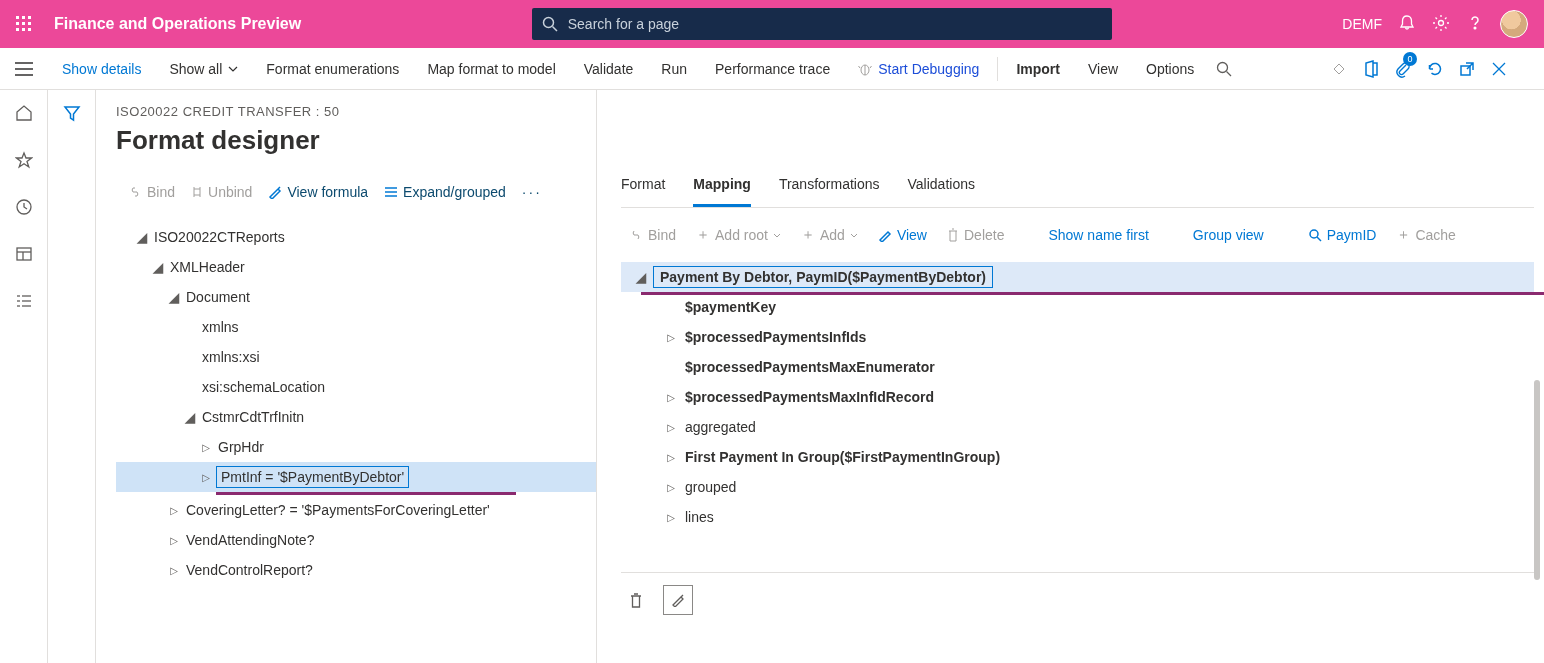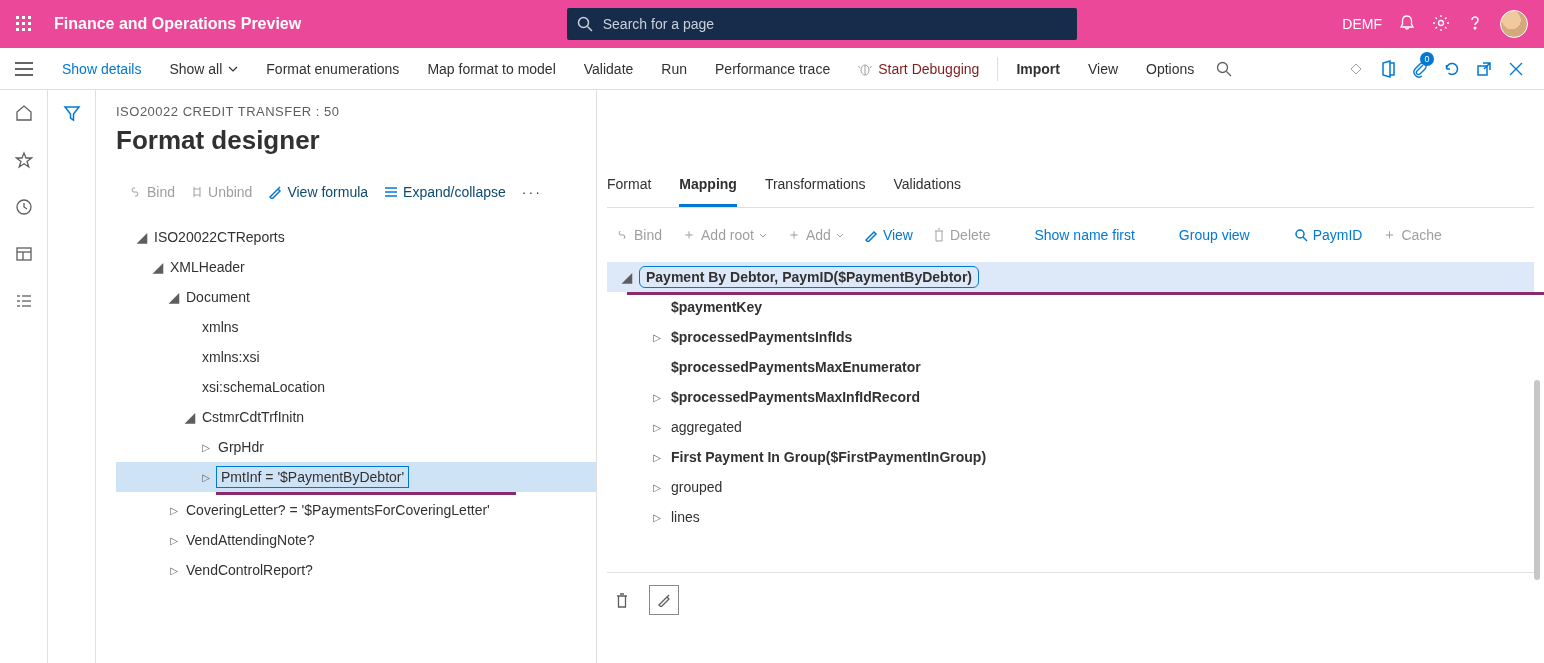--- a/index.html
+++ b/index.html
@@ -4,33 +4,33 @@
 <style>
 * { box-sizing: border-box; margin: 0; padding: 0; font-family: "Segoe UI", sans-serif; }
 body { width: 1544px; height: 663px; overflow: hidden; background: #fff; font-size: 14px; color: #323130; }
 
 
 .topbar { height: 48px; background: #ec4899; color: #fff; display: flex; align-items: center; padding: 0 8px; }
 .waffle { width: 32px; height: 32px; display: flex; align-items: center; justify-content: center; margin-right: 8px; }
 .waffle svg { fill: #fff; }
 .app-title { font-size: 16px; font-weight: 600; flex: 0 0 auto; margin-left: 6px;}
 .topbar-center { flex: 1; display: flex; justify-content: center; }
-.searchbox { width: 510px; height: 32px; background: #172b4a; border-radius: 2px; display: flex; align-items: center; padding: 0 10px; color: #c8d1db; }
+.searchbox { width: 580px; height: 32px; background: #172b4a; border-radius: 2px; display: flex; align-items: center; padding: 0 10px; color: #c8d1db; }
 .searchbox svg { margin-right: 10px; }
 .topbar-right { display: flex; align-items: center; gap: 16px; padding-right: 8px; }
 .topbar-right .icon, .topbar-right .label { color: #fff; }
 .avatar { width: 28px; height: 28px; border-radius: 50%; background: radial-gradient(circle at 40% 35%, #f0c99e 0 40%, #d4a97c 41%); border: 1px solid #fff; }
 
 
-.actionbar { height: 42px; border-bottom: 1px solid #e1dfdd; display: flex; align-items: center; padding: 0 12px 0 0; background: #fff; }
+.actionbar { height: 42px; border-bottom: 1px solid #e1dfdd; display: flex; align-items: center; padding: 0 29px 0 0; background: #fff; }
 .hamburger { width: 48px; height: 42px; display: flex; align-items: center; justify-content: center; border-right: 0; }
 .action-item { padding: 0 14px; height: 42px; display: flex; align-items: center; color: #323130; cursor: pointer; gap: 6px; }
 .action-item.link { color: #0078d4; }
 .action-item.bold { font-weight: 600; }
-.action-item.disabled { color: #7f1d1d; }
+.action-item.disabled { color: #1d4ed8; }
 .action-sep { width: 1px; height: 24px; background: #e1dfdd; margin: 0 4px;}
 .spacer { flex: 1; }
 .action-icon { width: 32px; height: 42px; display: flex; align-items: center; justify-content: center; color: #605e5c; cursor: pointer; }
 .action-icon.teal { color: #0078d4; }
 .action-icon.close { color: #0078d4; }
 .badge-wrap { position: relative; }
 .badge { position: absolute; top: 4px; right: 2px; background: #0078d4; color: #fff; border-radius: 8px; font-size: 9px; min-width: 14px; height: 14px; display: flex; align-items: center; justify-content: center; padding: 0 3px;}
 
 
 .main { display: flex; height: calc(663px - 48px - 42px); }
@@ -52,21 +52,21 @@
 .tree { margin-top: 18px; font-size: 14px; }
 .tree-row { display: flex; align-items: center; height: 30px; padding-left: 0; cursor: default; }
 .tree-row .tw { width: 20px; display:flex; justify-content:center; color:#605e5c;}
 .tree-row .lbl { padding: 1px 2px; }
 .tree-row.selected { background: #cfe3f7; }
 .tree-row.selected .lbl { border: 1px solid #0078d4; padding: 2px 4px; }
 .underline-red { border-bottom: 3px solid #8a2a6f; }
 .ind1 { padding-left: 16px; } .ind2 { padding-left: 32px; } .ind3 { padding-left: 48px; }
 .ind4 { padding-left: 64px; } .ind5 { padding-left: 80px; }
 
-.right-pane { flex: 1; padding: 14px 10px 0 10px; border-left: 1px solid #e1dfdd; position:relative;}
+.right-pane { flex: 1; padding: 14px 10px 0 24px; border-left: 1px solid #e1dfdd; position:relative;}
 .tabs { display: flex; gap: 28px; border-bottom: 1px solid #e1dfdd; height: 38px; margin-top: 66px;}
 .tab { padding: 6px 0; color: #323130; cursor: pointer; }
 .tab.active { font-weight:600; color:#323130; border-bottom: 3px solid #0078d4; }
 
 .map-toolbar { display: flex; align-items: center; gap: 4px; margin-top: 14px; font-size: 14px; }
 .mt-item { display:flex; align-items:center; gap:5px; padding: 4px 8px; color:#605e5c; cursor:pointer;}
 .mt-item.link { color:#0078d4; }
 .mt-item.disabled{ color:#a19f9d;}
 
 .map-tree { margin-top: 14px; position:relative;}
@@ -269,21 +269,21 @@
               <path d="M2 12 L10 4 L12 6 L4 14 Z M10 4 L12 2"></path>
             </svg>
           <span>View formula</span>
         </div>
         <div class="tb-item link">
           <svg width="14" height="12" viewBox="0 0 14 12" stroke="#0078d4" stroke-width="1.5">
               <line x1="1" y1="2" x2="13" y2="2"></line>
               <line x1="1" y1="6" x2="13" y2="6"></line>
               <line x1="1" y1="10" x2="13" y2="10"></line>
             </svg>
-          <span>Expand/collapse</span>
+          <span>Expand/grouped</span>
         </div>
         <div class="tb-item link" style="letter-spacing:2px;">···</div>
       </div>
 
       <div class="tree">
         <div class="tree-row ind1">
             <span class="tw">◢</span>
             <span class="lbl">ISO20022CTReports</span>
           </div>
         <div class="tree-row ind2">
@@ -389,21 +389,21 @@
           </div>
         <div class="mt-item disabled">
             <span>＋</span>
             <span>Cache</span>
           </div>
       </div>
 
       <div class="map-tree">
         <div class="map-row mind1 selected">
             <span class="tw">◢</span>
-            <span class="lbl" style="font-weight:600;border-radius:6px;">Payment By Debtor, PaymID($PaymentByDebtor)</span>
+            <span class="lbl" style="font-weight:600;">Payment By Debtor, PaymID($PaymentByDebtor)</span>
           </div>
         <div class="map-underline"></div>
         <div class="map-row mind2">
             <span class="tw"></span>
             <span class="lbl" style="font-weight:600;">$paymentKey</span>
           </div>
         <div class="map-row mind2">
             <span class="tw chev">▷</span>
             <span class="lbl" style="font-weight:600;">$processedPaymentsInfIds</span>
           </div>

